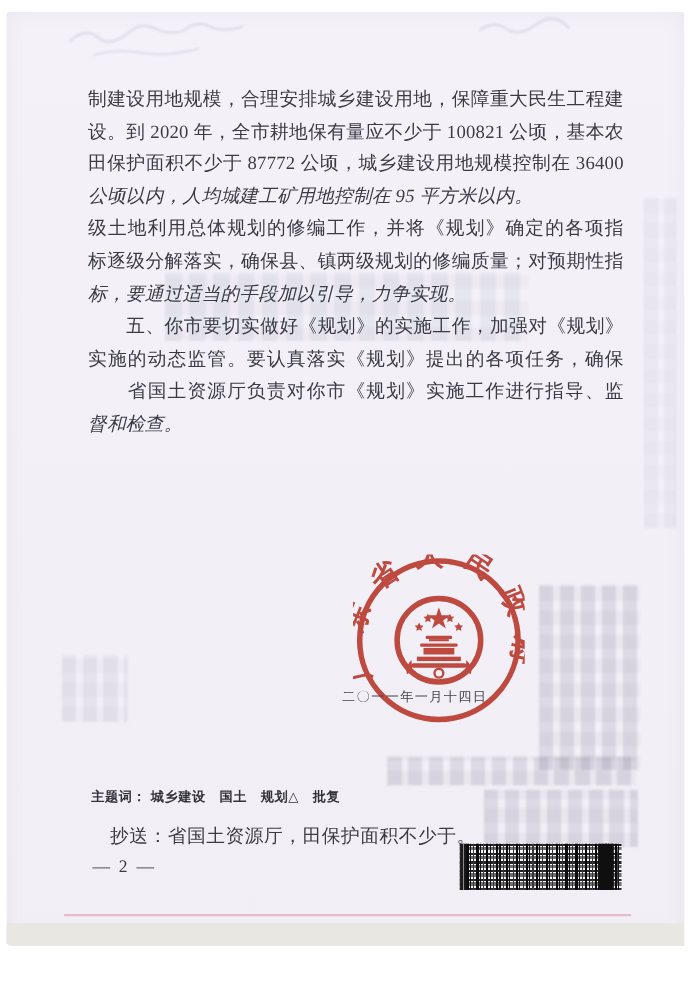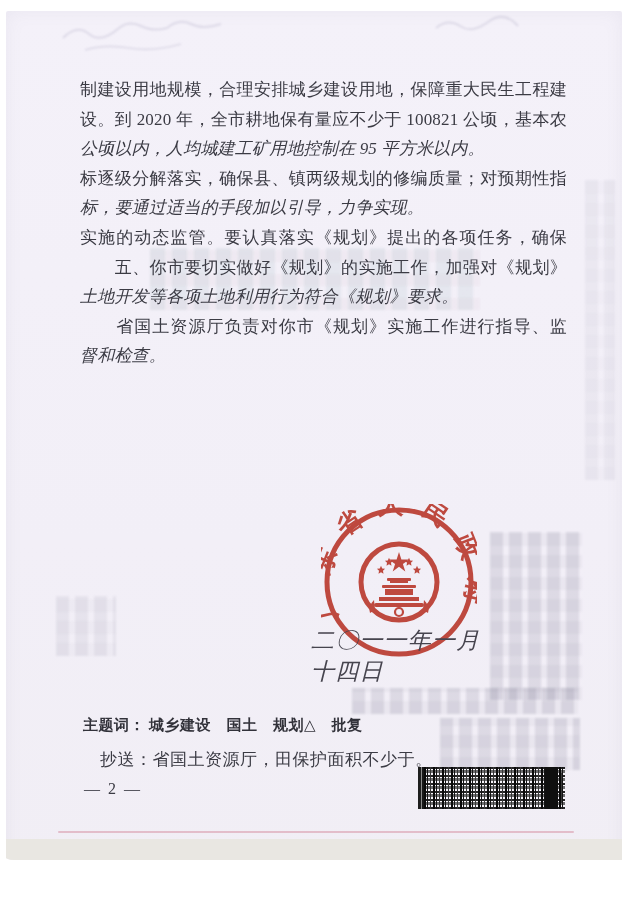--- a/index.html
+++ b/index.html
@@ -39,27 +39,27 @@
   .line.para-end{ text-align-last:left;font-style:italic; }
 
   
   .seal-wrap{
     position:absolute; left:321px; top:504px; width:156px; height:156px;
     opacity:.9; mix-blend-mode:multiply;
   }
   
   .doc-date{
     position:absolute; left:311px; top:625px; width:180px;
-    font-size:23px; letter-spacing:1.2px; color:#46444e; z-index:5;font-style:italic;
+    font-size:12px; letter-spacing:1.2px; color:#46444e; z-index:5;
   }
 
   
   .subject-line{
     position:absolute; left:83px; top:716px;
-    font-size:15px; font-weight:bold; color:#32323a; letter-spacing:.5px;
+    font-size:12px; font-weight:bold; color:#32323a; letter-spacing:.5px;
   }
   .subject-line .kw{ margin-left:4px; }
   .cc-line{
     position:absolute; left:100px; top:748px;
     font-size:17px; color:#3b3b44; letter-spacing:.5px;
   }
   .page-number{
     position:absolute; left:84px; top:780px;
     font-size:16px; color:#3b3b44; letter-spacing:2px;
   }
@@ -112,26 +112,27 @@
     <path d="M8 26 q14 -14 26 -4 t30 -6 q10 -8 22 -2 t26 2 q12 -10 24 -4 t30 0" fill="none" stroke="#8f8aac" stroke-width="2"></path>
     <path d="M30 38 q20 -6 44 -2 t52 -4" fill="none" stroke="#8f8aac" stroke-width="1.6"></path>
   </svg>
   <svg class="squiggle" style="left:430px; top:8px;" width="100" height="34" viewBox="0 0 100 34">
     <path d="M6 20 q12 -10 24 -2 t28 -4 t30 4" fill="none" stroke="#8f8aac" stroke-width="2"></path>
   </svg>
 
   <div class="body-text">
     <div class="line">制建设用地规模，合理安排城乡建设用地，保障重大民生工程建</div>
     <div class="line">设。到 2020 年，全市耕地保有量应不少于 100821 公顷，基本农</div>
+    <div class="line">田保护面积不少于 87772 公顷，城乡建设用地规模控制在 36400</div>
     <div class="line para-end">公顷以内，人均城建工矿用地控制在 95 平方米以内。</div>
+    <div class="line">级土地利用总体规划的修编工作，并将《规划》确定的各项指</div>
     <div class="line">标逐级分解落实，确保县、镇两级规划的修编质量；对预期性指</div>
     <div class="line para-end">标，要通过适当的手段加以引导，力争实现。</div>
+    <div class="line">　　五、你市要切实做好《规划》的实施工作，加强对《规划》</div>
     <div class="line">实施的动态监管。要认真落实《规划》提出的各项任务，确保</div>
-    <div class="line">　　五、你市要切实做好《规划》的实施工作，加强对《规划》</div>
-    <div class="line para-end">土地开发等各项土地利用行为符合《规划》要求。</div>
     <div class="line">　　省国土资源厅负责对你市《规划》实施工作进行指导、监</div>
     <div class="line para-end">督和检查。</div>
   </div>
 
   <div class="seal-wrap">
     <svg width="156" height="156" viewBox="-78 -78 156 156">
       <g fill="#c23a2c" stroke="none">
         <circle r="72" fill="none" stroke="#c23a2c" stroke-width="5"></circle>
         <defs>
           <path id="sealArc" d="M -55.5 40.2 A 68.6 68.6 0 1 1 55.5 40.2" fill="none"></path>

